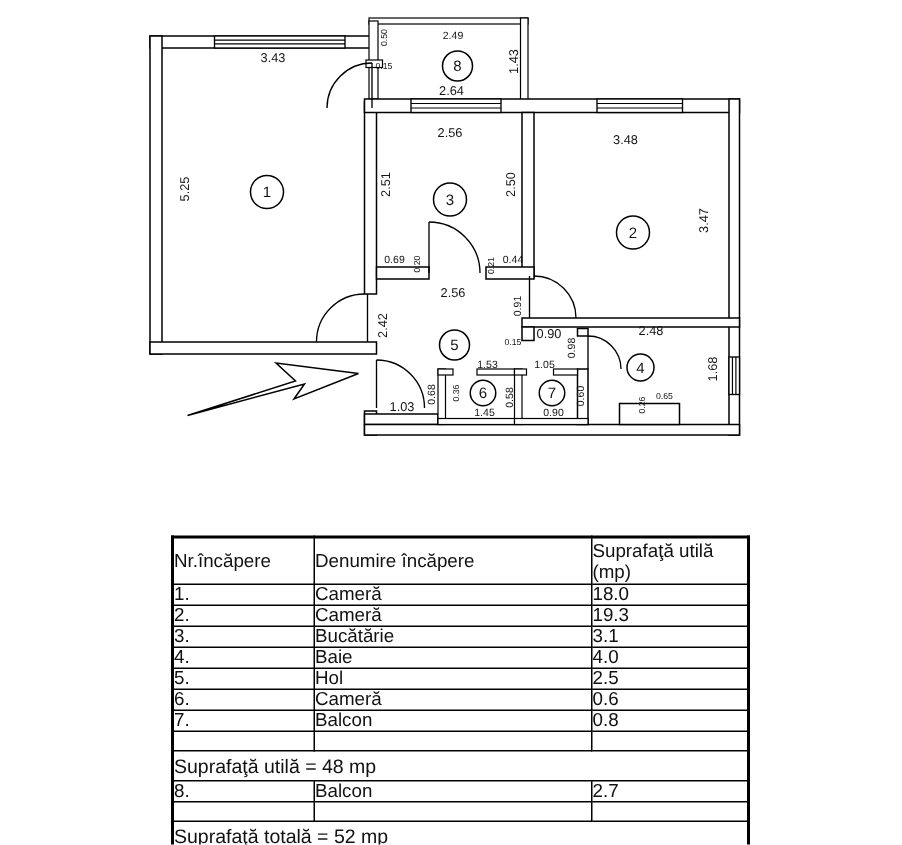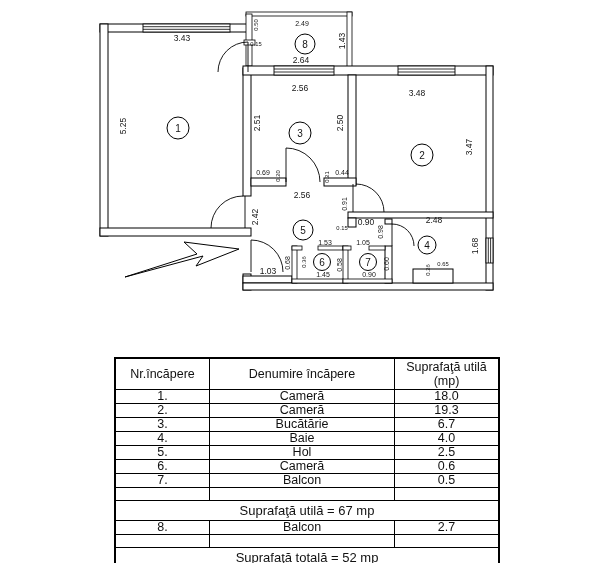--- a/index.html
+++ b/index.html
@@ -20,21 +20,21 @@
   .door{fill:none;stroke:#000;stroke-width:0.9;}
   .marker{fill:#ffffff;stroke:#000;stroke-width:1;}
   .arrow{fill:none;stroke:#000;stroke-width:1;}
 
   #tbl{
     position:absolute;left:114px;top:357px;width:382px;
     border-collapse:collapse;table-layout:fixed;
     font-size:12.5px;border:2px solid #000;
   }
   #tbl td,#tbl th{
-    border:1px solid #000;text-align:center;vertical-align:middle;
+    border:1px solid #000;vertical-align:middle;
     padding:0;font-weight:normal;overflow:hidden;white-space:nowrap;
   }
   #tbl .c1{width:93px;} #tbl .c2{width:184px;} #tbl .c3{width:103px;}
   #tbl .hdr td{height:30px;line-height:14px;}
   #tbl .r td{height:13px;line-height:13px;}
   #tbl .empty td{height:12px;}
   #tbl .merge td{height:19px;font-size:13px;}
 </style>
 </head>
 <body>
@@ -221,49 +221,49 @@
     <td>18.0</td>
   </tr>
   <tr class="r">
     <td>2.</td>
     <td>Cameră</td>
     <td>19.3</td>
   </tr>
   <tr class="r">
     <td>3.</td>
     <td>Bucătărie</td>
-    <td>6.7</td>
+    <td>3.1</td>
   </tr>
   <tr class="r">
     <td>4.</td>
     <td>Baie</td>
     <td>4.0</td>
   </tr>
   <tr class="r">
     <td>5.</td>
     <td>Hol</td>
     <td>2.5</td>
   </tr>
   <tr class="r">
     <td>6.</td>
     <td>Cameră</td>
     <td>0.6</td>
   </tr>
   <tr class="r">
     <td>7.</td>
     <td>Balcon</td>
-    <td>0.5</td>
+    <td>0.8</td>
   </tr>
   <tr class="empty">
     <td></td>
     <td></td>
     <td></td>
   </tr>
   <tr class="merge">
-    <td colspan="3">Suprafaţă utilă = 67 mp</td>
+    <td colspan="3">Suprafaţă utilă = 48 mp</td>
   </tr>
   <tr class="r">
     <td>8.</td>
     <td>Balcon</td>
     <td>2.7</td>
   </tr>
   <tr class="empty">
     <td></td>
     <td></td>
     <td></td>

